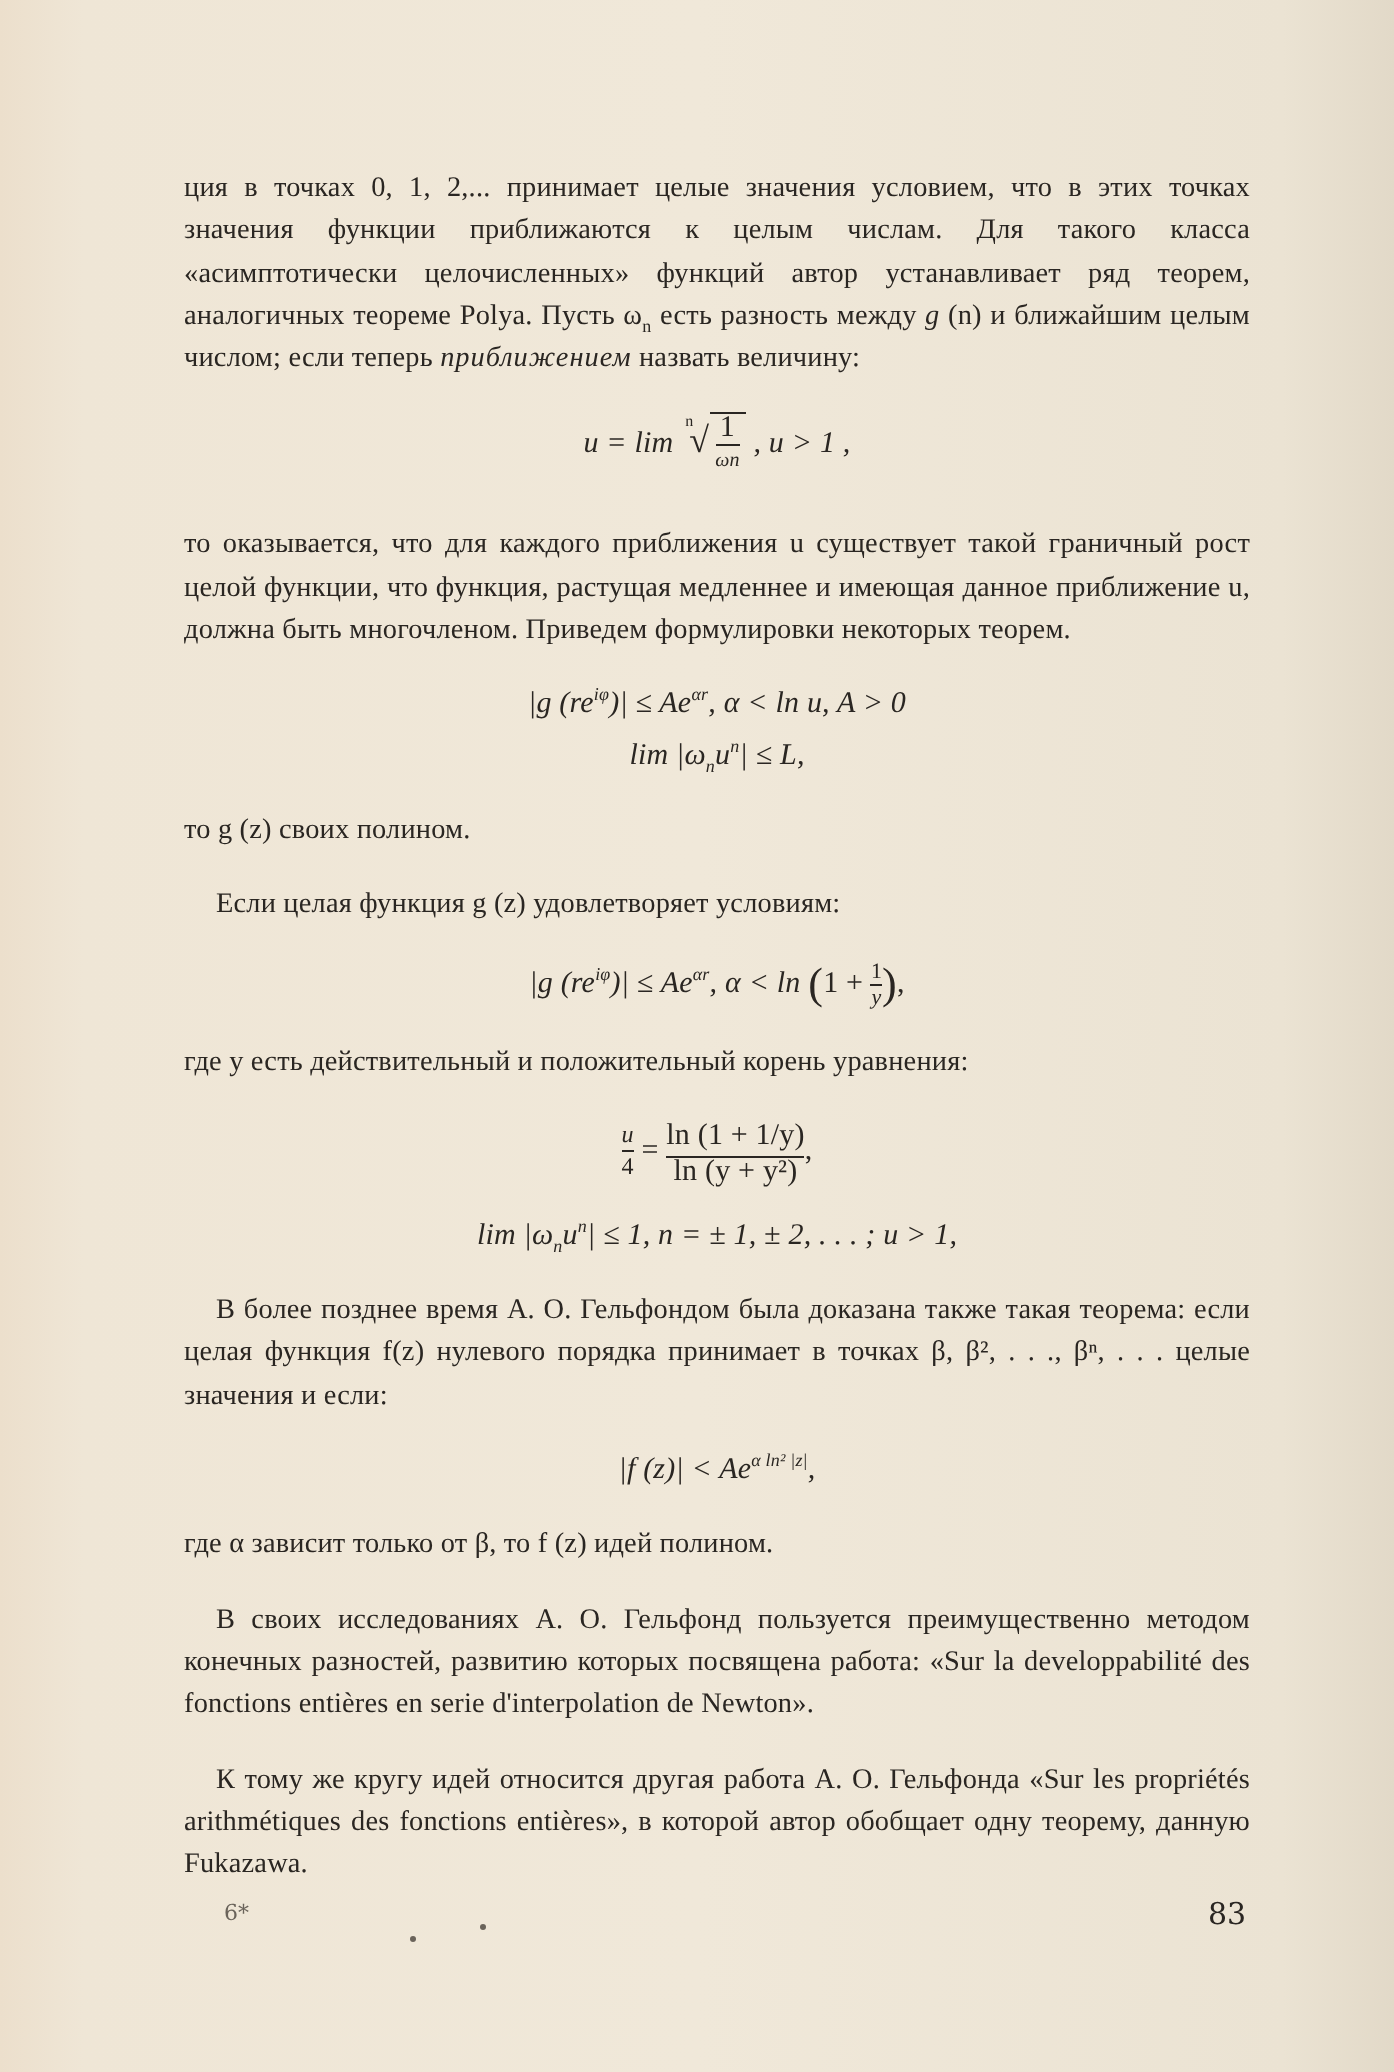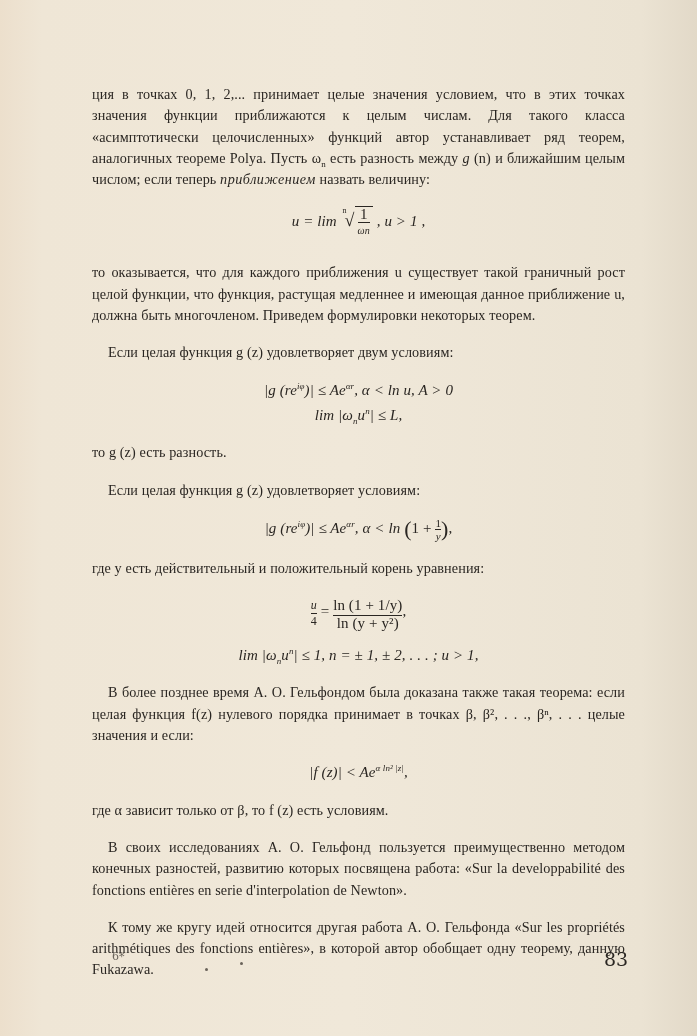--- a/index.html
+++ b/index.html
@@ -25,21 +25,21 @@
     .em { font-style: italic; letter-spacing: 0.5px; }
     sup, sub { font-size: 9px; line-height: 0; }
     .frac { display: inline-block; vertical-align: middle; text-align: center; }
     .frac > span { display: block; line-height: 15px; }
     .frac > .den { border-top: 1px solid #2a2622; }
     .sqrt { display: inline-block; position: relative; padding-left: 14px; }
     .sqrt .idx { position: absolute; left: 2px; top: -6px; font-size: 8px; }
     .sqrt .rad { border-top: 1px solid #2a2622; padding: 0 3px; display: inline-block; }
     .big { font-size: 22px; vertical-align: -3px; }
     .footer-left { position: absolute; left: 112px; top: 950px; font-size: 11px; color: #6a635a; }
-    .footer-right { position: absolute; left: 604px; top: 948px; font-size: 19px; }
+    .footer-right { position: absolute; left: 604px; top: 948px; font-size: 15px; }
     .dot { position: absolute; width: 3px; height: 3px; border-radius: 50%; background: #6a635a; }
   </style>
 </head>
 <body>
 
 <div class="page">
 
   <p><span>ция в точках 0, 1, 2,... принимает целые значения условием, что в этих точках значения функции приближаются к целым числам. Для такого класса «асимптотически целочисленных» функций автор устанавливает ряд теорем, аналогичных теореме Polya. Пусть ω</span><sub>n</sub><span> есть разность между </span><i>g</i><span> (n) и ближайшим целым числом; если теперь </span><span class="em">приближением</span><span> назвать величину:</span></p>
 
   <div class="formula" style="margin:14px 0 24px 0;">
@@ -51,30 +51,29 @@
         <span class="frac">
           <span class="num">1</span>
           <span class="den" style="font-size:10px;font-style:italic;">ωn</span>
         </span>
       </span>
     </span>
     <i>,  u &gt; 1 ,</i>
   </div>
 
   <p>то оказывается, что для каждого приближения u существует такой граничный рост целой функции, что функция, растущая медленнее и имеющая данное приближение u, должна быть многочленом. Приведем формулировки некоторых теорем.</p>
-  <p class="indent">Если целая функция g (z) удовлетворяет двум условиям:</p>
 
   <div class="formula" style="margin:12px 0 4px 0;">
     <i><span>|g (re</span><sup>iφ</sup><span>)| ≤ Ae</span><sup>αr</sup><span>,  α &lt; ln u,  A &gt; 0</span></i>
   </div>
   <div class="formula" style="margin:4px 0 6px 0;">
     <i><span>lim |ω</span><sub>n</sub><span>u</span><sup>n</sup><span>| ≤ L,</span></i>
   </div>
 
-  <p>то g (z) есть разность.</p>
+  <p>то g (z) своих полином.</p>
   <p class="indent">Если целая функция g (z) удовлетворяет условиям:</p>
 
   <div class="formula" style="margin:10px 0 2px 0;">
     <i><span>|g (re</span><sup>iφ</sup><span>)| ≤ Ae</span><sup>αr</sup><span>,  α &lt; ln </span></i><span class="big">(</span><span>1 + </span><span class="frac"><span class="num" style="font-size:11px;line-height:12px;">1</span><span class="den" style="font-size:11px;line-height:12px;font-style:italic;">y</span></span><span class="big">)</span><span>,</span>
   </div>
 
   <p>где y есть действительный и положительный корень уравнения:</p>
 
   <div class="formula" style="margin:10px 0 0 0;">
     <span class="frac" style="font-size:12px;"><span class="num it">u</span><span class="den" style="border-top:1px solid #2a2622;">4</span></span><span> = </span><span class="frac"><span class="num" style="line-height:20px;">ln (1 + 1/y)</span><span class="den">ln (y + y²)</span></span><span>,</span>
@@ -82,21 +81,21 @@
   <div class="formula" style="margin:14px 0 8px 0;">
     <i><span>lim |ω</span><sub>n</sub><span>u</span><sup>n</sup><span>| ≤ 1,  n = ± 1, ± 2, . . . ;  u &gt; 1,</span></i>
   </div>
 
   <p class="indent">В более позднее время А. О. Гельфондом была доказана также такая теорема: если целая функция f(z) нулевого порядка принимает в точках β, β², . . ., βⁿ, . . . целые значения и если:</p>
 
   <div class="formula" style="margin:12px 0 10px 0;text-align:center;">
     <i><span>|f (z)| &lt; Ae</span><sup>α ln² |z|</sup><span>,</span></i>
   </div>
 
-  <p>где α зависит только от β, то f (z) есть условиям.</p>
+  <p>где α зависит только от β, то f (z) идей полином.</p>
   <p class="indent">В своих исследованиях А. О. Гельфонд пользуется преимущественно методом конечных разностей, развитию которых посвящена работа: «Sur la developpabilité des fonctions entières en serie d'interpolation de Newton».</p>
   <p class="indent">К тому же кругу идей относится другая работа А. О. Гельфонда «Sur les propriétés arithmétiques des fonctions entières», в которой автор обобщает одну теорему, данную Fukazawa.</p>
 </div>
 
 <div class="footer-left">6*</div>
 <div class="footer-right">83</div>
 <div class="dot" style="left:205px;top:968px;"></div>
 <div class="dot" style="left:240px;top:962px;"></div>
 
 </body></html>

